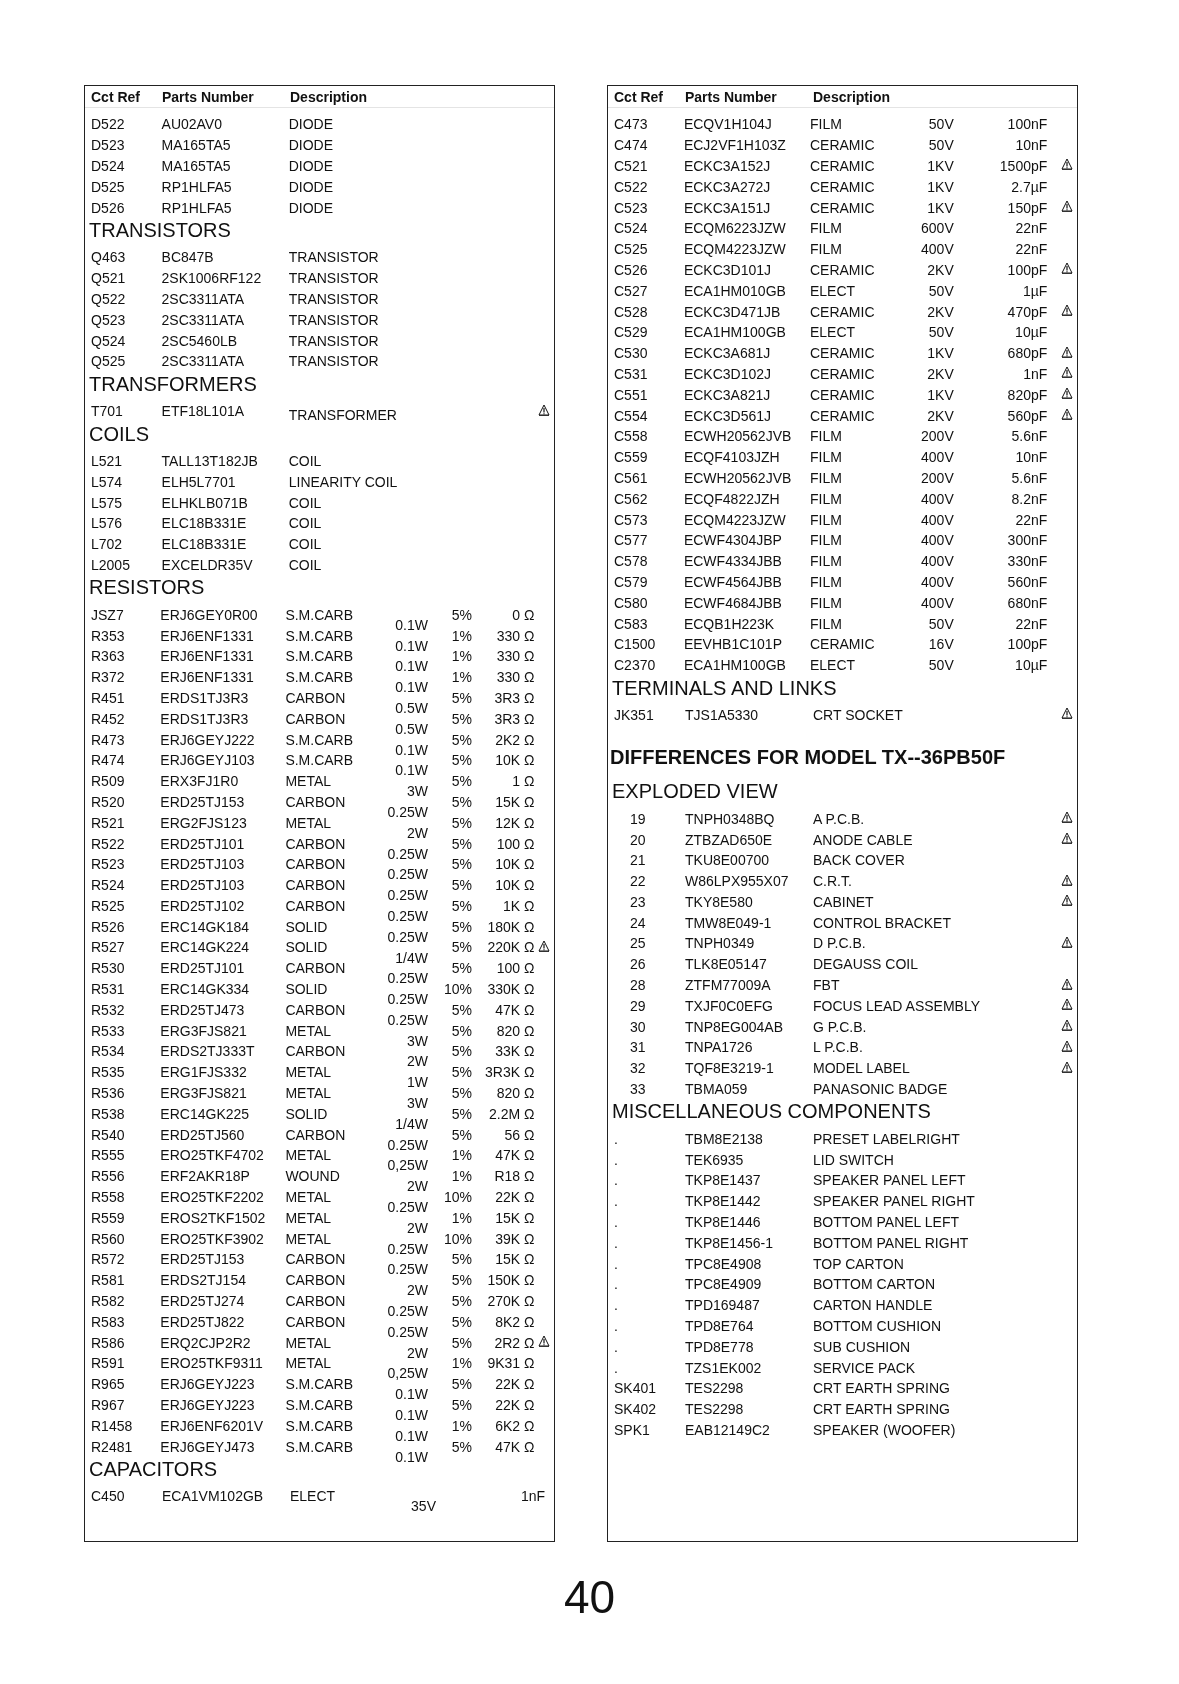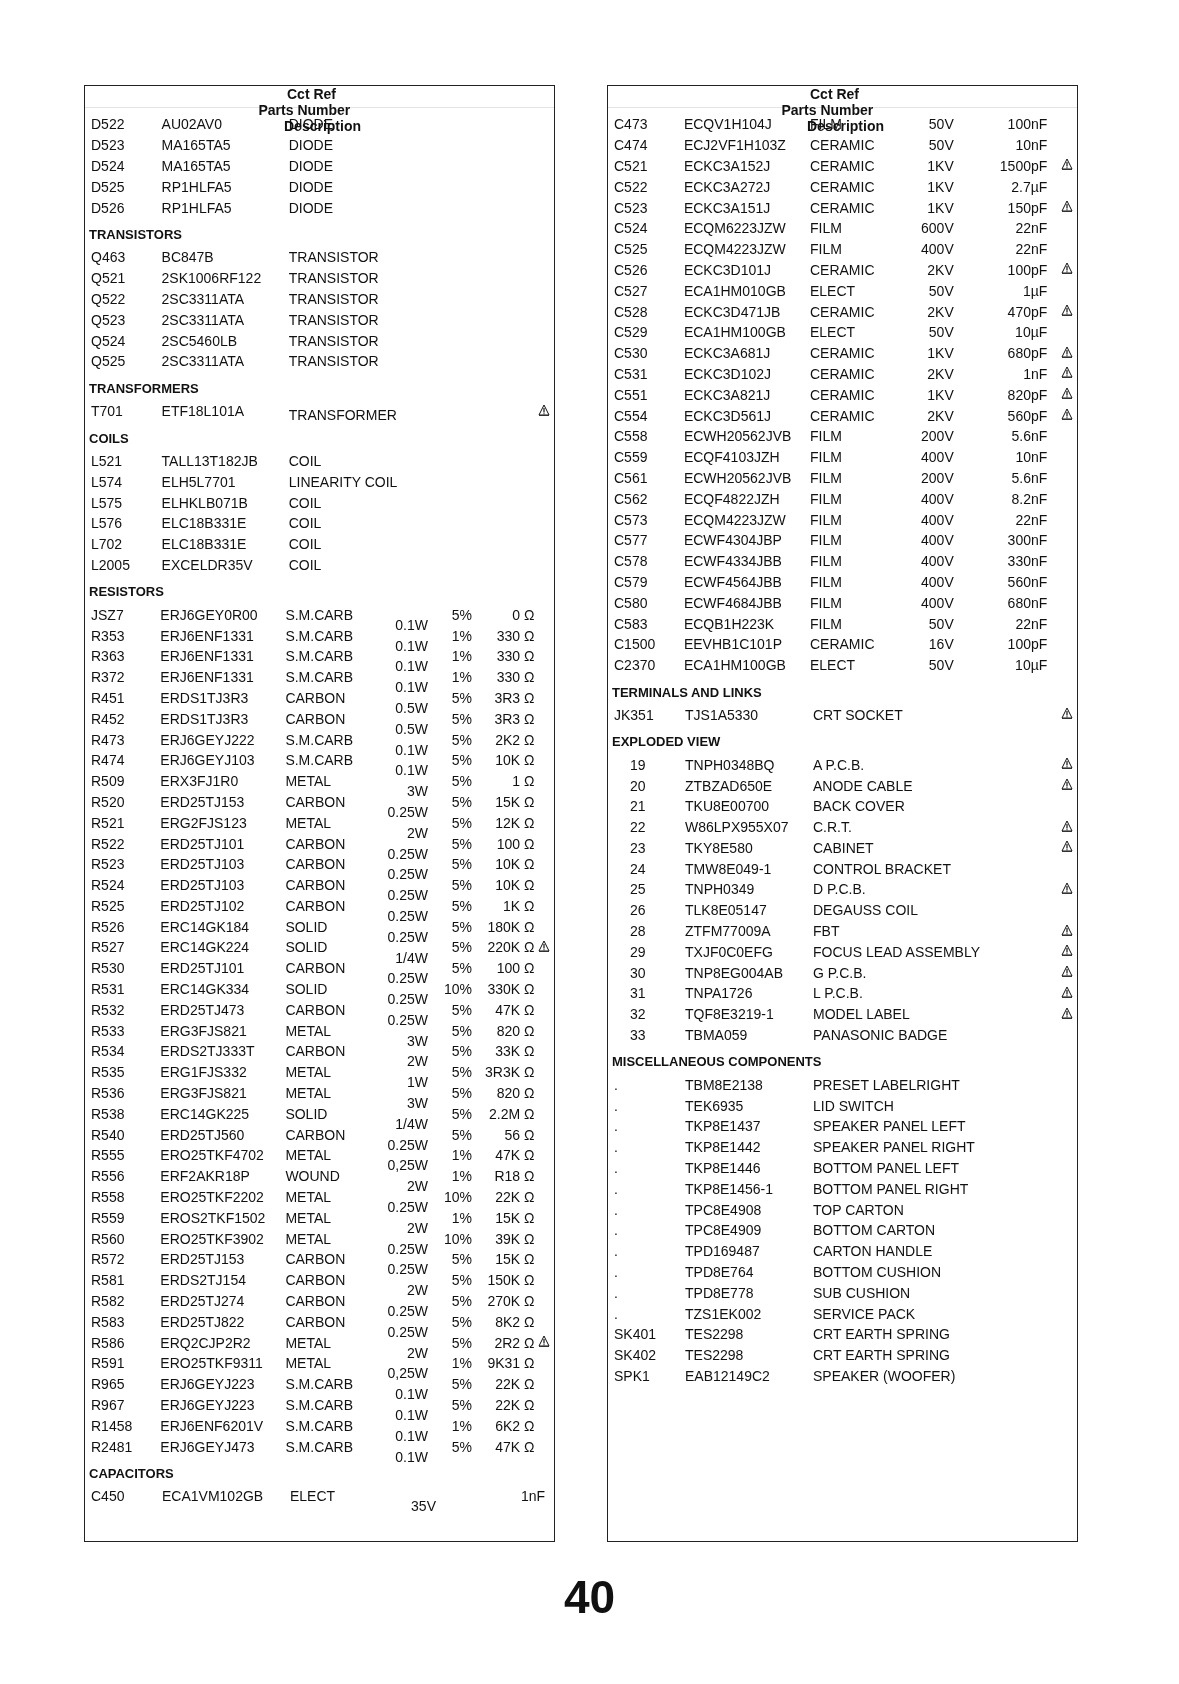--- a/index.html
+++ b/index.html
@@ -9,28 +9,28 @@
   }
   .box {
     position: absolute; top: 85px; width: 471px; height: 1457px;
     border: 1.5px solid #222; box-sizing: border-box;
   }
   #left-box { left: 84px; }
   #right-box { left: 607px; }
   .hdr {
     display: flex; height: 21px; align-items: center;
     font-weight: bold; font-size: 14px; padding-left: 6px;
-    border-bottom: 1px solid #e4e4e4; margin-bottom: 6px; flex-direction: column;
+    border-bottom: 1px solid #e4e4e4; margin-bottom: 6px;
   }
   .row {
     display: flex; height: 20.8px; align-items: center; font-size: 14px;
     padding-left: 6px; white-space: nowrap;
   }
   .sec {
-    font-weight: bold; font-size: 13px; height: 24px; display: flex;
+    font-weight: normal; font-size: 20px; height: 24px; display: flex;
     align-items: flex-end; padding-left: 4px; padding-bottom: 5px;
   }
   .c-ref  { width: 71px; }
   .c-part { width: 128px; }
   .c-desc { width: 96px; }
   .c-wat  { width: 50px; text-align: right; margin-top: 20px; }
   .c-tol  { width: 45px; text-align: right; }
   .c-val  { width: 64px; text-align: right; }
   .c-warn { width: 20px; text-align: center; font-size: 12px; }
   
@@ -42,21 +42,21 @@
   .r-warn { width: 20px; margin-left: 10px; text-align: center; font-size: 12px; }
   .r-wide { width: 216px; }
   .r-spacer { flex: 1; }
   .num { padding-left: 16px; width: 55px; }
   .big-title {
     font-weight: bold; font-size: 20px; height: 44px; display: flex;
     align-items: center; padding-left: 2px; margin-top: 10px;
   }
   .page-number {
     position: absolute; left: 0; width: 1179px; top: 1570px;
-    text-align: center; font-weight: bold; font-size: 46px;
+    text-align: center; font-weight: normal; font-size: 46px;
   }
   .warn-glyph {
     display: inline-block; width: 12px; height: 12px; position: relative;
   }
   .warn-glyph svg { width: 12px; height: 12px; display: block; }
 </style>
 </head>
 <body>
 
 <div id="left-box" class="box">
@@ -904,20 +904,21 @@
     <svg viewBox="0 0 12 12">
               <path d="M6 1 L11 11 L1 11 Z" fill="none" stroke="#111" stroke-width="1"></path>
               <path d="M6 4 L6 8.5" stroke="#111" stroke-width="1.2"></path>
               <rect x="5.4" y="9.3" width="1.2" height="1" fill="#111"></rect>
               <path d="M1 11.6 L11 11.6" stroke="#111" stroke-width="0.8"></path>
             </svg>
   </span>
 </span>
       </div>
     </div>
+  <div class="big-title">DIFFERENCES FOR MODEL  TX--36PB50F</div>
   <div class="sec">EXPLODED VIEW</div>
   <div id="R-exploded">
       <div class="row">
         <span class="num">19</span>
         <span class="r-part">TNPH0348BQ</span>
         <span class="r-wide">A P.C.B.</span>
         <span class="r-spacer"></span>
         <span class="r-warn">
   <span class="warn-glyph">
     <svg viewBox="0 0 12 12">

